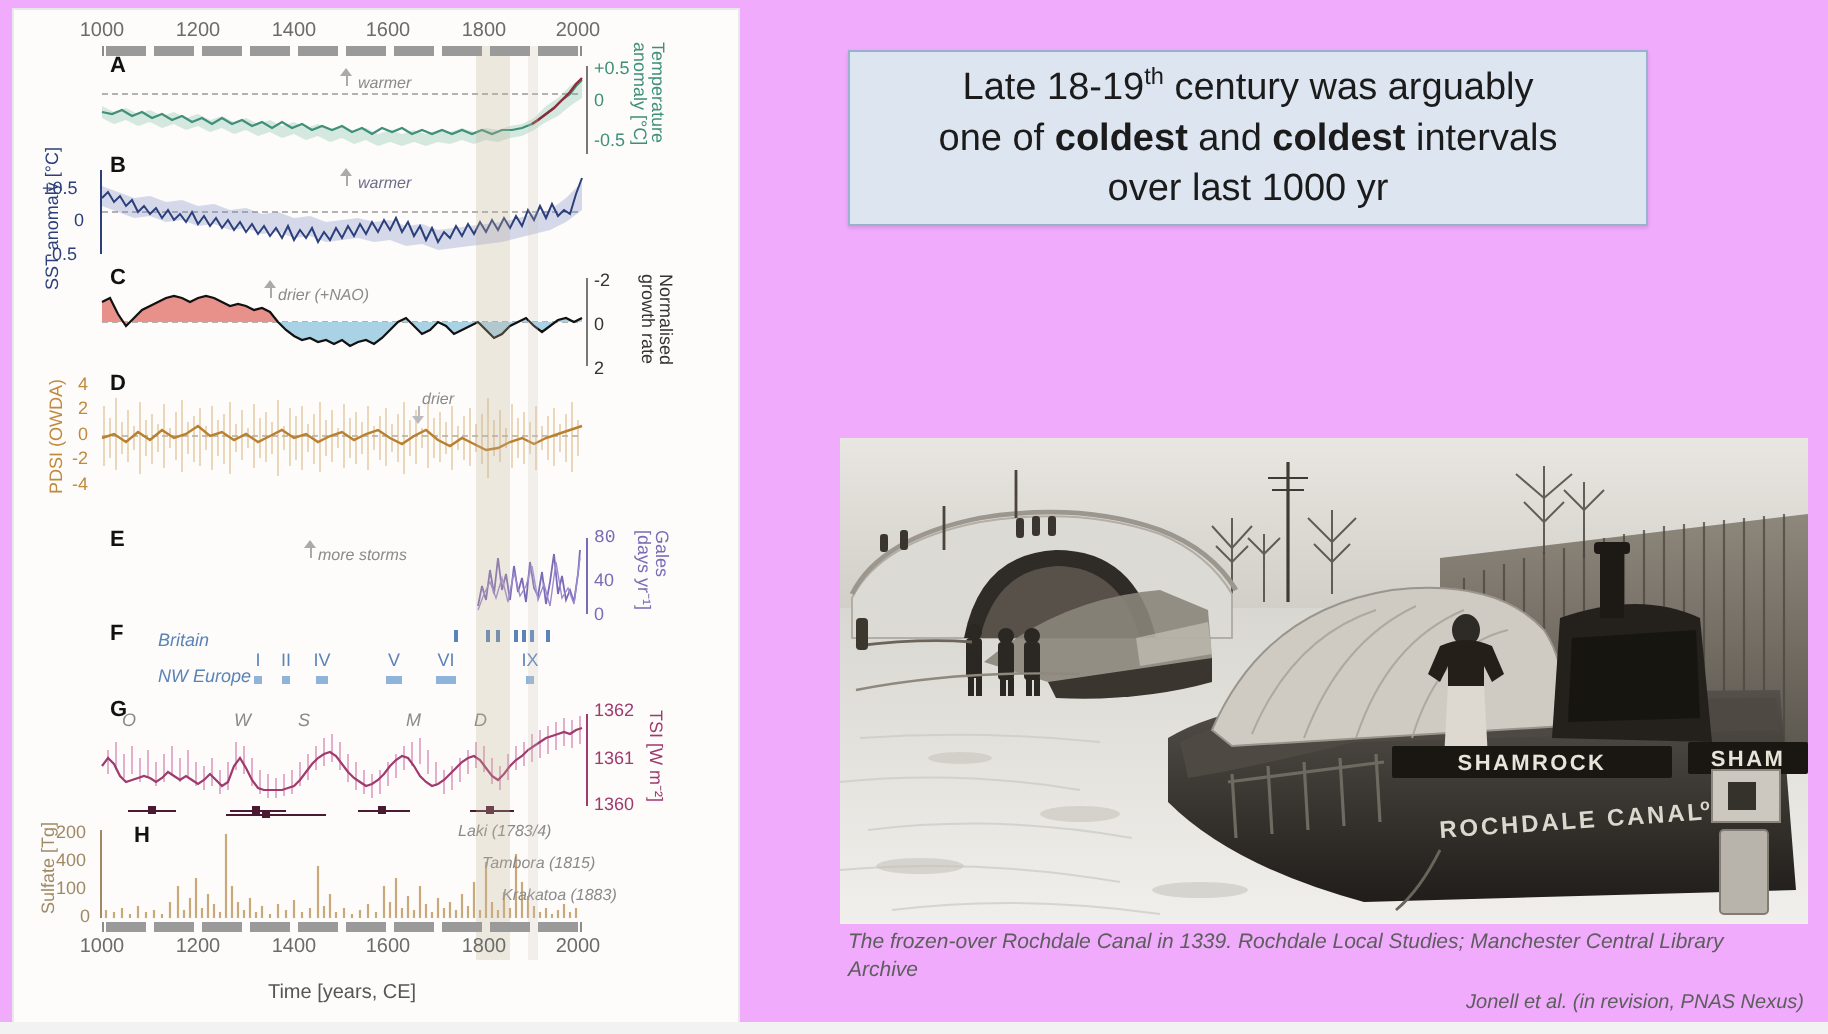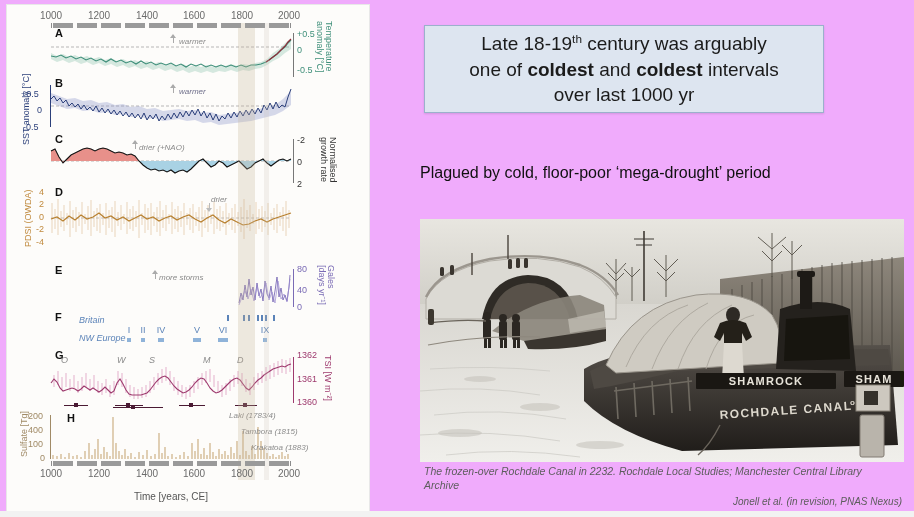--- a/index.html
+++ b/index.html
@@ -208,21 +208,21 @@
           <path d="M188 36 L190 26 L192 33 L194 18 L196 30 L198 12 L200 28 L202 20 L204 33 L206 16 L208 29 L210 22 L212 34 L214 14 L216 27 L218 31 L220 19 L222 35 L224 24 L226 10 L228 30 L230 21 L232 33 L234 28 L236 34 L238 20 L239 8" fill="none" stroke="#7a6bb5" stroke-width=".9"></path>
           <path d="M188 38 L191 30 L194 24 L197 32 L200 22 L203 34 L206 19 L209 31 L212 26 L215 16 L218 33 L221 25 L224 36 L227 14 L230 32 L233 27 L236 35 L239 12" fill="none" stroke="#9a8ad0" stroke-width=".7"></path>
         </svg>
         <div class="anno" style="left:108px;top:6px;line-height:1.15;">
           <span>more storms</span>
         </div>
         <div style="position:absolute;left:104px;top:4px;width:1px;height:8px;background:#aaa;"></div>
         <div style="position:absolute;left:101px;top:3px;width:0;height:0;border-left:3px solid transparent;border-right:3px solid transparent;border-bottom:4px solid #aaa;"></div>
       </div>
       <div class="axisline" style="left:286px;top:264px;width:1px;height:38px;background:#7a6bb5;"></div>
-      <div class="ytick" style="left:290px;top:259px;color:#7a6bb5;">80</div>
+      <div class="ytick" style="left:290px;top:259px;color:#7a6bb5;font-family:Liberation Mono, monospace;">80</div>
       <div class="ytick" style="left:290px;top:280px;color:#7a6bb5;">40</div>
       <div class="ytick" style="left:290px;top:297px;color:#7a6bb5;">0</div>
       <div class="ylab-right" style="left:328px;top:260px;color:#7a6bb5;width:42px;white-space:normal;line-height:1.05;">Gales [days yr⁻¹]</div>
 
       <div class="plabel" style="left:48px;top:306px;">F</div>
       <div class="fseries" style="left:72px;top:310px;">Britain</div>
       <div class="fseries" style="left:72px;top:328px;">NW Europe</div>
       <div class="panel" style="top:308px;height:34px;">
         <div class="fmark-b" style="left:176px;top:2px;"></div>
         <div class="fmark-b" style="left:192px;top:2px;"></div>
@@ -325,21 +325,20 @@
   </div>
 
   <div class="callout">
     <div class="callout-txt">
       <span>Late 18-19</span><sup>th</sup><span> century was arguably</span><br>
       <span>one of </span><b>coldest</b><span> and </span><b>coldest</b><span> intervals</span><br>
       <span>over last 1000 yr</span>
     </div>
   </div>
 
-  <div class="statement">Plagued by cold, floor-poor ‘mega-drought’ period</div>
 
   <div class="photo">
     <svg width="484" height="243" viewBox="0 0 484 243">
       <defs>
         <linearGradient id="sky" x1="0" y1="0" x2="0" y2="1">
           <stop offset="0%" stop-color="#e8e6e0"></stop>
             <stop offset="100%" stop-color="#cfcdc6"></stop>
         </linearGradient>
         <linearGradient id="snow" x1="0" y1="0" x2="0" y2="1">
           <stop offset="0%" stop-color="#d9d7d1"></stop>
@@ -463,17 +462,17 @@
         <ellipse cx="60" cy="160" rx="16" ry="3"></ellipse>
           <ellipse cx="120" cy="188" rx="20" ry="4"></ellipse>
         <ellipse cx="40" cy="214" rx="22" ry="4"></ellipse>
           <ellipse cx="180" cy="226" rx="24" ry="4"></ellipse>
       </g>
 
       <rect x="8" y="90" width="6" height="16" rx="2" fill="#3c372f"></rect>
     </svg>
   </div>
 
-  <div class="caption">The frozen-over Rochdale Canal in 2232. Rochdale Local Studies; Manchester Central Library Archive</div>
+  <div class="caption">The frozen-over Rochdale Canal in 1339. Rochdale Local Studies; Manchester Central Library Archive</div>
   <div class="credit">Jonell et al. (in revision, PNAS Nexus)</div>
 
   <div class="botbar"></div>
 </div>
 
 </body></html>

